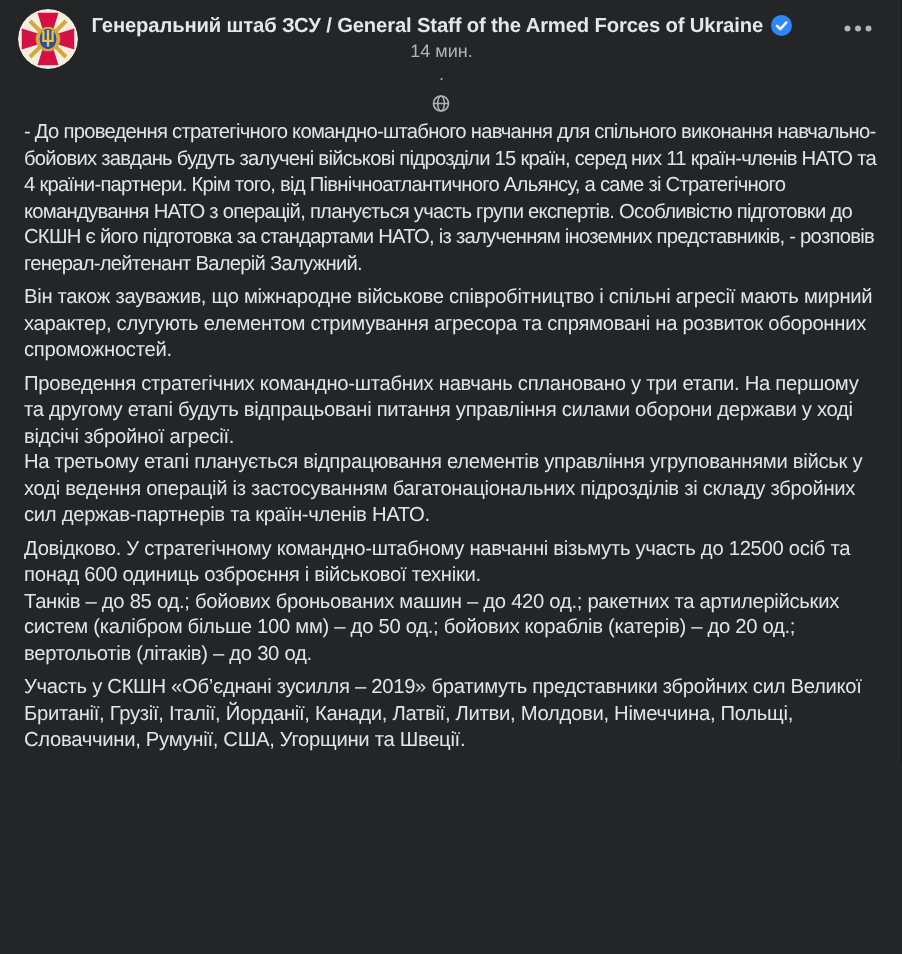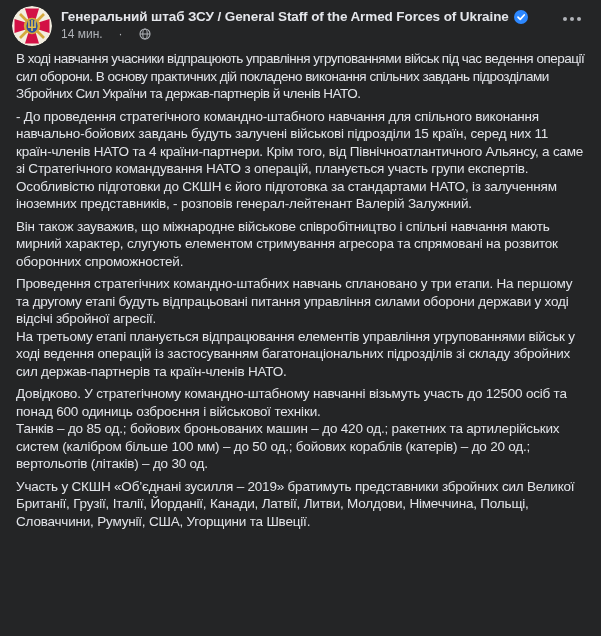--- a/index.html
+++ b/index.html
@@ -38,24 +38,25 @@
     font-weight: bold;
     font-size: 13.5px;
     letter-spacing: -0.1px;
     line-height: 17px;
     cursor: pointer;
   }
   .verified { display: inline-flex; flex: 0 0 auto; }
   .meta-row {
     display: flex;
     align-items: center;
-    gap: 16px;
+    gap: 4px;
     margin-top: 2px;
     color: #b0b3b8;
     font-size: 12px;
+    flex-direction: column;
   }
   .meta-row .sep { color: #b0b3b8; }
   .timestamp { cursor: pointer; }
   .more-btn {
     position: absolute;
     right: 0;
     top: 5px;
     display: flex;
     gap: 3px;
     padding: 6px 4px;
@@ -150,23 +151,22 @@
     </div>
 
     <div class="more-btn">
       <i></i>
       <i></i>
       <i></i>
     </div>
   </div>
 
   <div class="post-text">
-    <p>В ході навчання учасники відпрацюють управління угрупованнями військ під час ведення операції сил оборони. В основу практичних дій покладено виконання спільних завдань підрозділами Збройних Сил України та держав-партнерів й членів НАТО.</p>
     <p>- До проведення стратегічного командно-штабного навчання для спільного виконання навчально-бойових завдань будуть залучені військові підрозділи 15 країн, серед них 11 країн-членів НАТО та 4 країни-партнери. Крім того, від Північноатлантичного Альянсу, а саме зі Стратегічного командування НАТО з операцій, планується участь групи експертів. Особливістю підготовки до СКШН є його підготовка за стандартами НАТО, із залученням іноземних представників, - розповів генерал-лейтенант Валерій Залужний.</p>
-    <p>Він також зауважив, що міжнародне військове співробітництво і спільні навчання мають мирний характер, слугують елементом стримування агресора та спрямовані на розвиток оборонних спроможностей.</p>
+    <p>Він також зауважив, що міжнародне військове співробітництво і спільні агресії мають мирний характер, слугують елементом стримування агресора та спрямовані на розвиток оборонних спроможностей.</p>
     <p>Проведення стратегічних командно-штабних навчань сплановано у три етапи. На першому та другому етапі будуть відпрацьовані питання управління силами оборони держави у ході відсічі збройної агресії.
 На третьому етапі планується відпрацювання елементів управління угрупованнями військ у ході ведення операцій із застосуванням багатонаціональних підрозділів зі складу збройних сил держав-партнерів та країн-членів НАТО.</p>
     <p>Довідково. У стратегічному командно-штабному навчанні візьмуть участь до 12500 осіб та понад 600 одиниць озброєння і військової техніки.
 Танків – до 85 од.; бойових броньованих машин – до 420 од.; ракетних та артилерійських систем (калібром більше 100 мм) – до 50 од.; бойових кораблів (катерів) – до 20 од.; вертольотів (літаків) – до 30 од.</p>
     <p>Участь у СКШН «Об’єднані зусилля – 2019» братимуть представники збройних сил Великої Британії, Грузії, Італії, Йорданії, Канади, Латвії, Литви, Молдови, Німеччина, Польщі, Словаччини, Румунії, США, Угорщини та Швеції.</p>
   </div>
 
 </div>
 
 </body></html>

